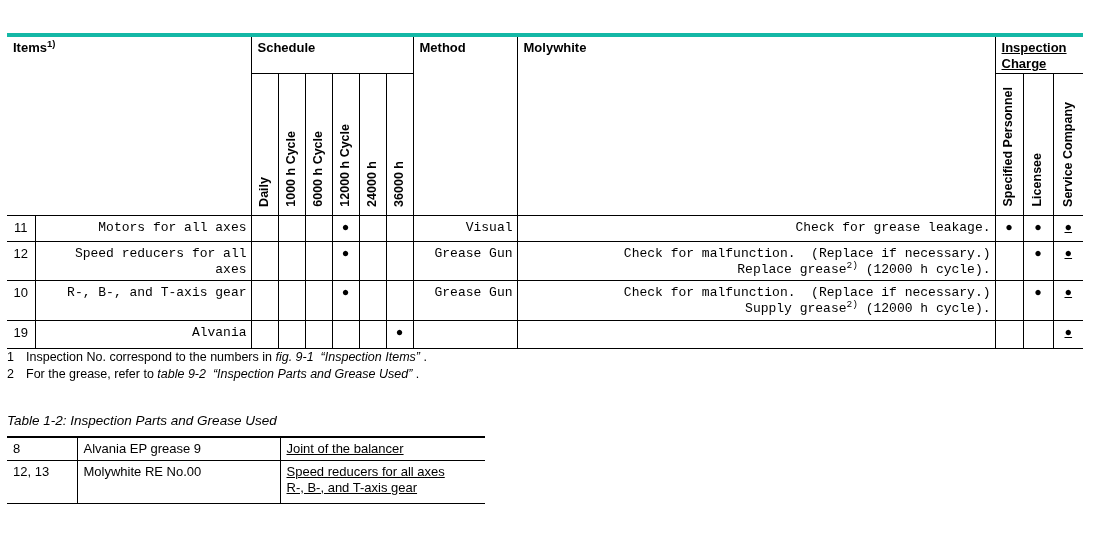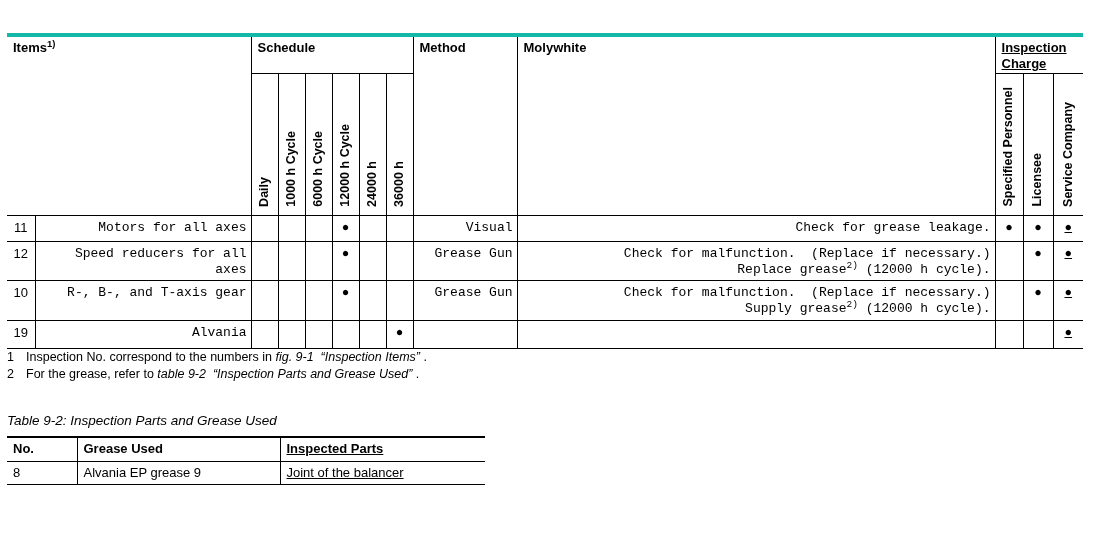--- a/index.html
+++ b/index.html
@@ -173,37 +173,40 @@
     <div class="fnote">
       <span class="fnum">1</span>
       <span class="ftext"><span>Inspection No. correspond to the numbers in </span><i>fig. 9-1  “Inspection Items”</i><span> .</span></span>
     </div>
     <div class="fnote">
       <span class="fnum">2</span>
       <span class="ftext"><span>For the grease, refer to </span><i>table 9-2  “Inspection Parts and Grease Used”</i><span> .</span></span>
     </div>
   </div>
 
-  <div class="title" id="title2">Table 9-2: Inspection Parts and Grease Used</div>
+  <div class="title" id="title2">Table 1-2: Inspection Parts and Grease Used</div>
 
   <table id="table2">
     <colgroup>
       <col style="width:70px">
         <col style="width:203px">
         <col style="width:205px">
     </colgroup>
     <tbody>
-        <tr style="height:24px">
-      <th class="no-l">No.</th>
-      <th>Grease Used</th>
-      <th class="no-r">Inspected Parts</th>
-    </tr>
     <tr style="height:23px">
       <td class="no-l">8</td>
       <td>Alvania EP grease 9</td>
       <td class="no-r">
         <div>Joint of the balancer</div>
       </td>
     </tr>
+    <tr style="height:43px">
+      <td class="no-l">12, 13</td>
+      <td>Molywhite RE No.00</td>
+      <td class="no-r">
+        <div>Speed reducers for all axes</div>
+        <div>R-, B-, and T-axis gear</div>
+      </td>
+    </tr>
   </tbody>
     </table>
 
 </div>
 
 </body></html>

